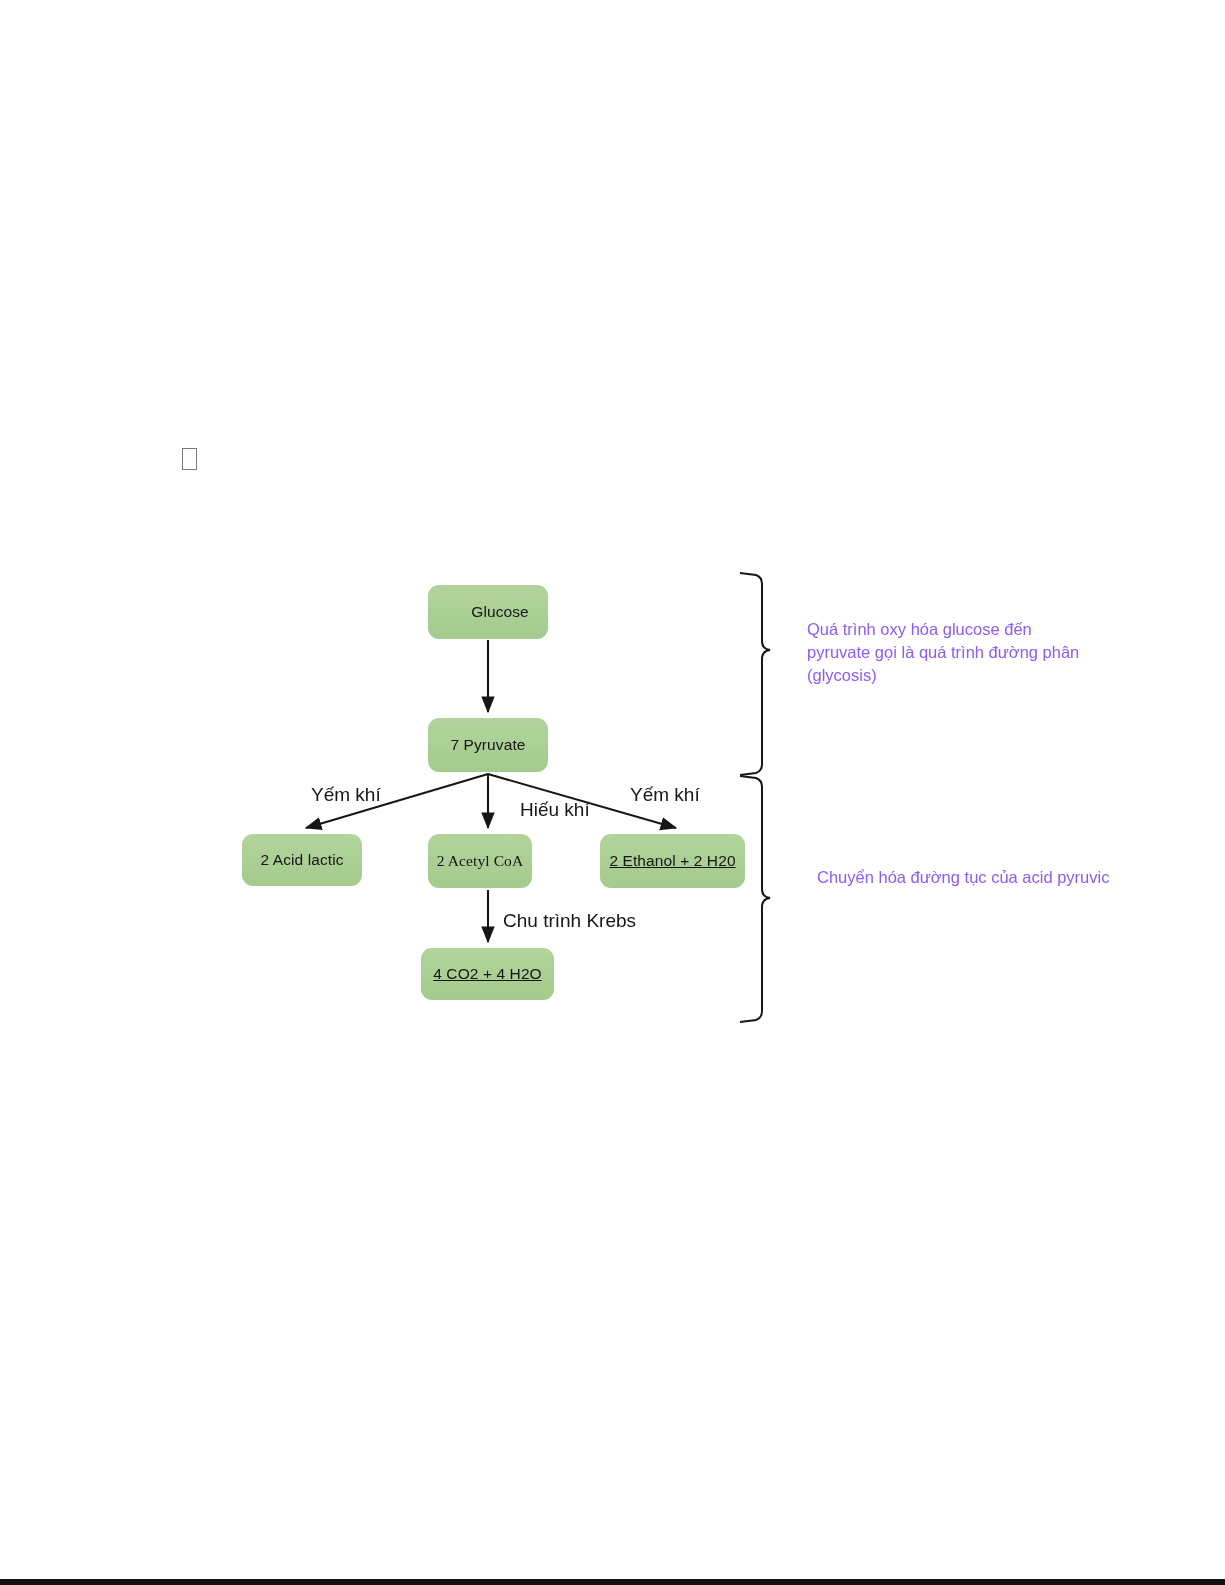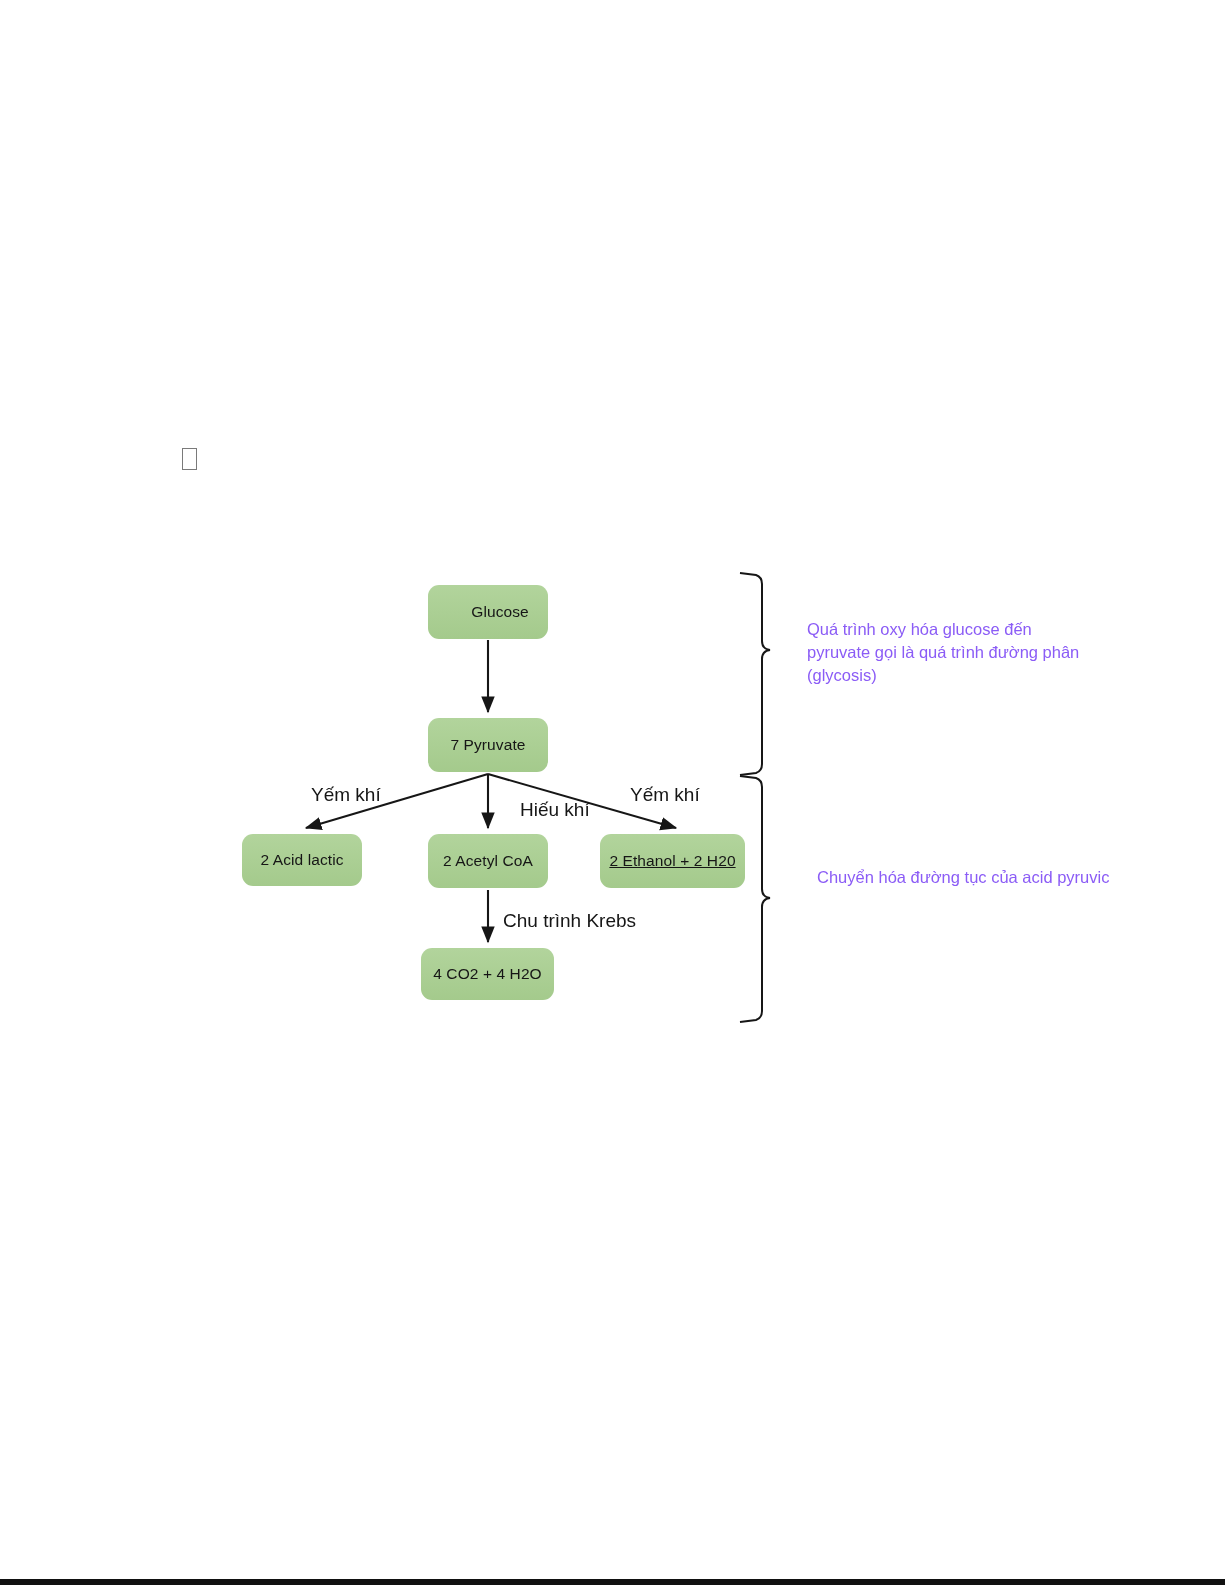--- a/index.html
+++ b/index.html
@@ -118,29 +118,29 @@
     </div>
 
     <div class="node" style="left:428px; top:718px; width:120px; height:54px;">
       <span>7 Pyruvate</span>
     </div>
 
     <div class="node" style="left:242px; top:834px; width:120px; height:52px;">
       <span>2 Acid lactic</span>
     </div>
 
-    <div class="node" style="left:428px; top:834px; width:120px; height:54px;">
+    <div class="node" style="left:428px; top:834px; width:104px; height:54px;font-family:Liberation Serif, serif;">
       <span>2 Acetyl CoA</span>
     </div>
 
     <div class="node" style="left:600px; top:834px; width:145px; height:54px;text-decoration:underline;">
       <span>2 Ethanol + 2 H20</span>
     </div>
 
-    <div class="node" style="left:421px; top:948px; width:133px; height:52px;">
+    <div class="node" style="left:421px; top:948px; width:133px; height:52px;text-decoration:underline;">
       <span>4 CO2 + 4 H2O</span>
     </div>
 
     <div class="edge-label" style="left:311px; top:784px;">Yếm khí</div>
 
     <div class="edge-label" style="left:520px; top:799px;">Hiếu khí</div>
 
     <div class="edge-label" style="left:630px; top:784px;">Yếm khí</div>
 
     <div class="edge-label" style="left:503px; top:910px;">Chu trình Krebs</div>

